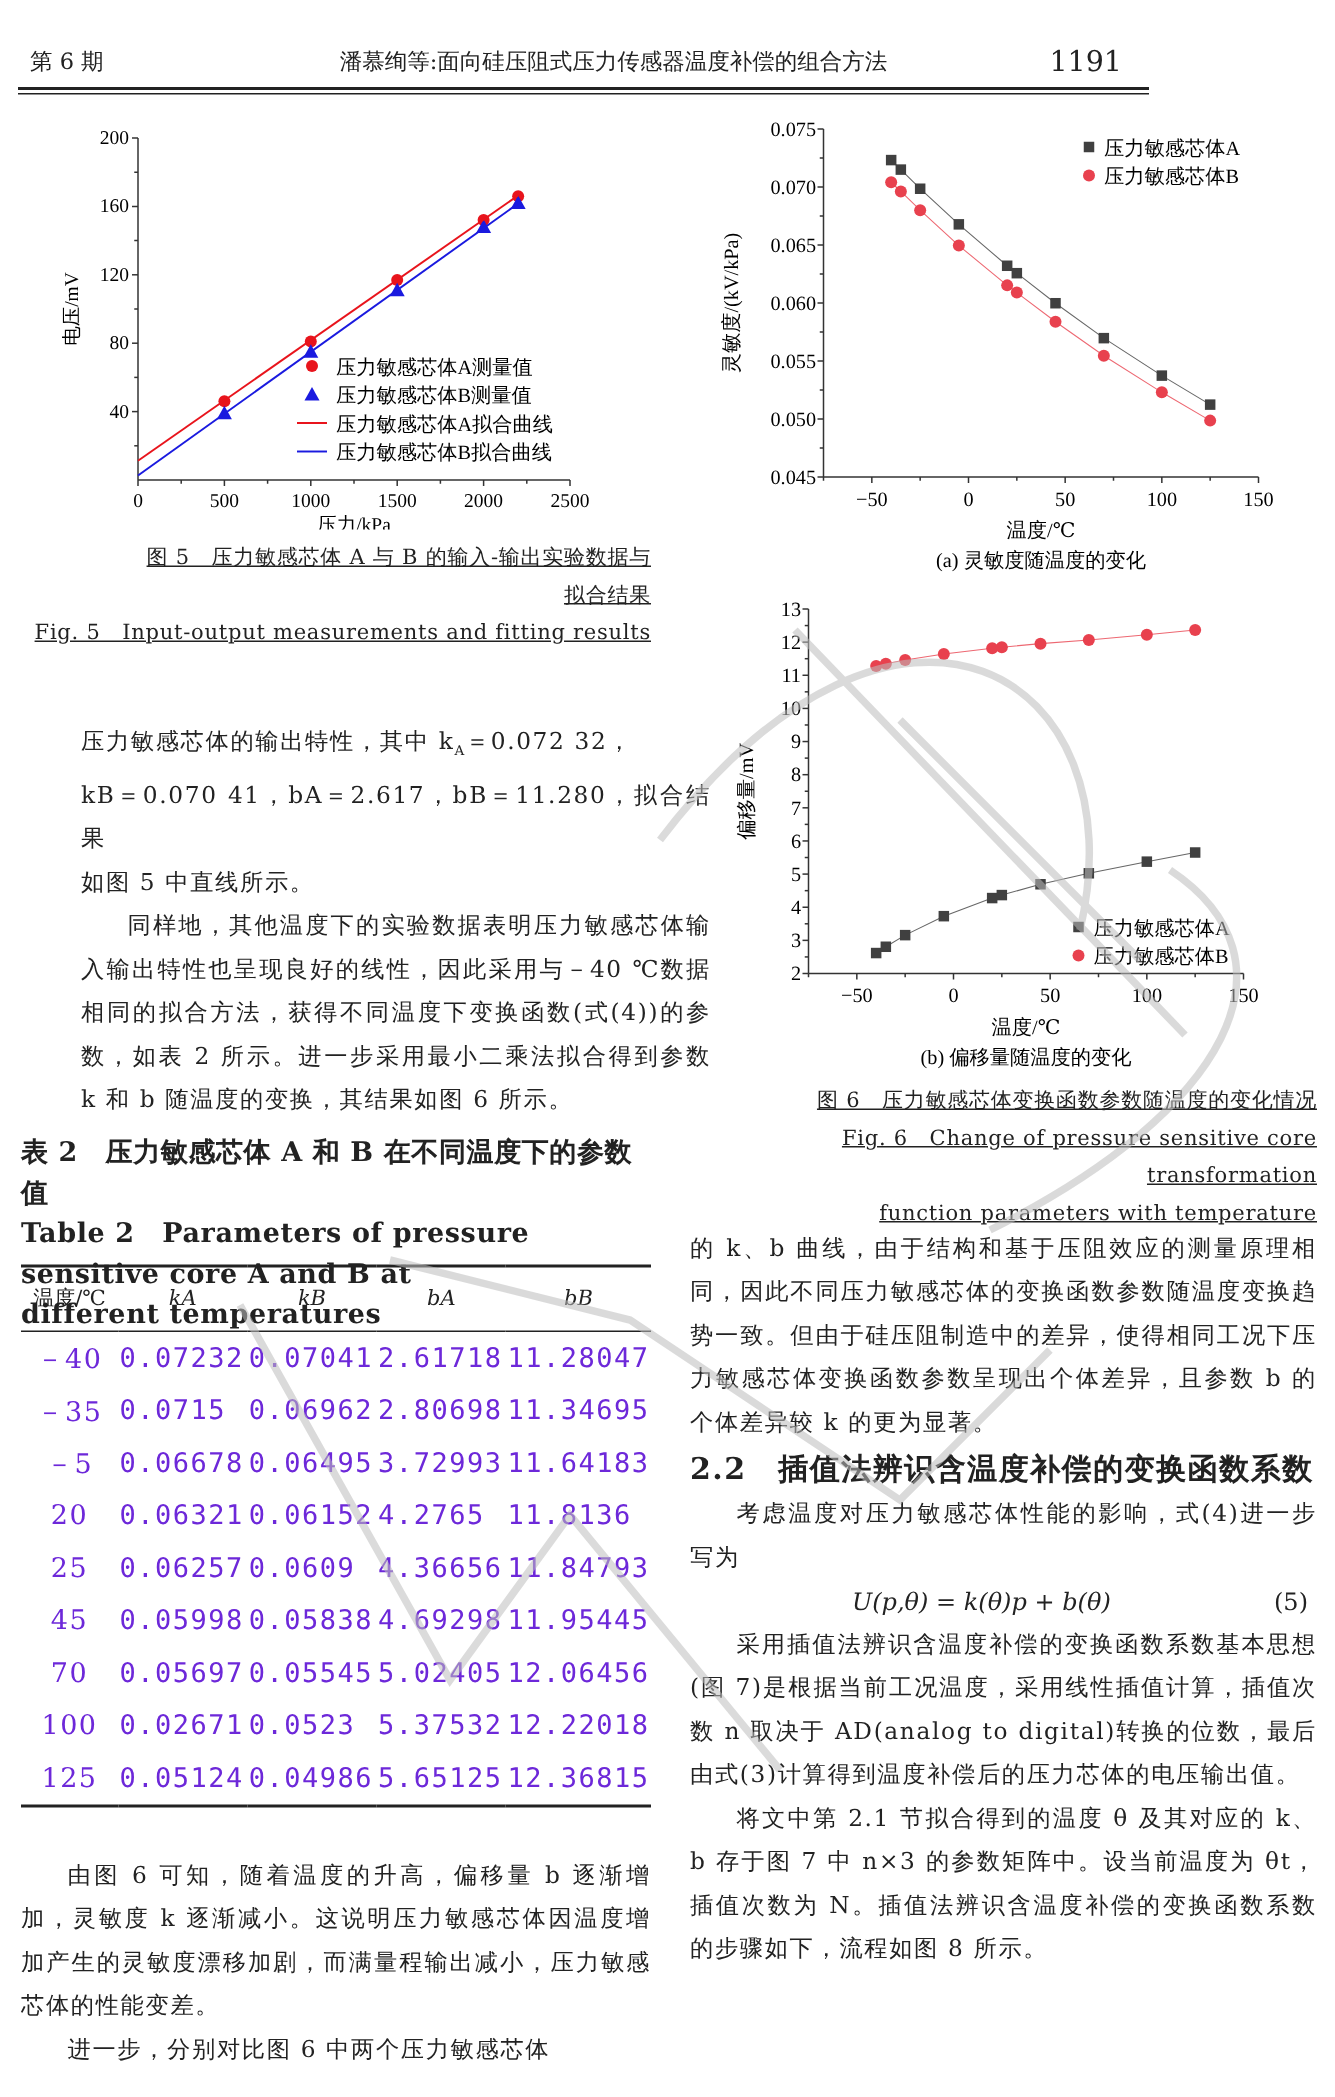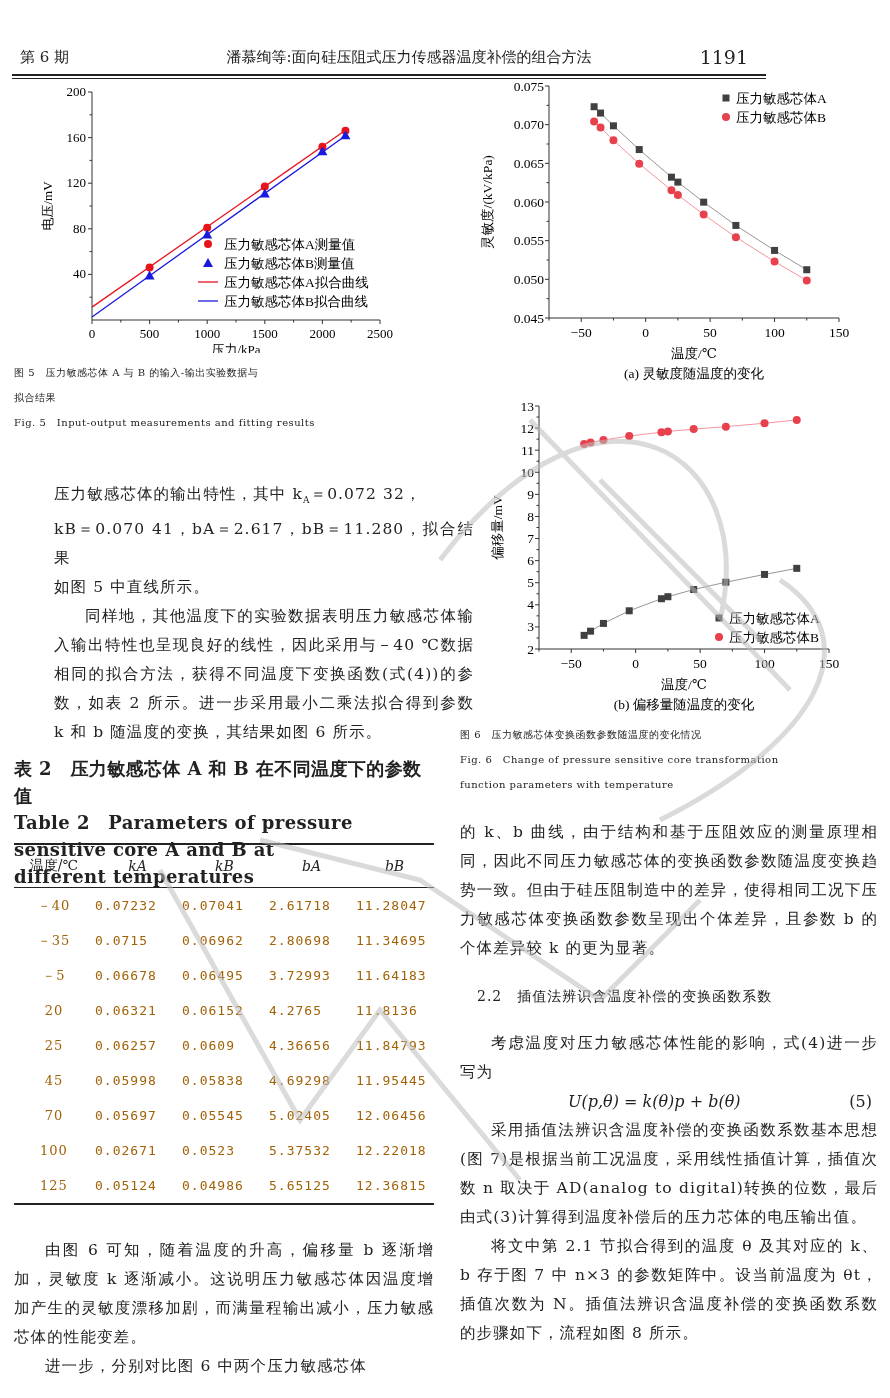--- a/index.html
+++ b/index.html
@@ -1,35 +1,35 @@
 <!DOCTYPE html>
 <html><head>
 <meta charset="utf-8">
 <style>
   html,body{margin:0;padding:0;background:#fff;}
   body{width:890px;height:1398px;position:relative;overflow:hidden;font-family:"DejaVu Serif","Liberation Serif",serif;color:#222;}
-  .hdr{position:absolute;left:0;top:16px;width:778px;height:64px;}
+  .hdr{position:absolute;left:0;top:0;width:778px;height:64px;}
   .hdr .issue{position:absolute;left:20px;top:32px;font-size:15px;}
   .hdr .title{position:absolute;left:0;right:0;top:32px;text-align:center;font-size:15px;padding-left:40px;}
   .hdr .page{position:absolute;right:30px;top:30px;font-size:19px;}
   .hdr .rule1{position:absolute;left:12px;right:12px;top:58px;border-top:2px solid #222;}
   .hdr .rule2{position:absolute;left:12px;right:12px;top:62px;border-top:1px solid #222;}
   .col-l{position:absolute;left:14px;width:420px;}
   .col-r{position:absolute;left:460px;width:418px;}
   .p{font-size:15.5px;line-height:29px;margin:0;letter-spacing:1.1px;text-align:justify;}
   .p.ind{text-indent:2em;}
-  .cap{font-size:10px;line-height:25px;text-align:left;margin:0;letter-spacing:.5px;}
+  .cap{font-size:14px;line-height:25px;text-align:right;margin:0;letter-spacing:.5px;text-decoration:underline;}
   .tcap{font-size:18px;line-height:27px;text-align:left;margin:0;font-weight:bold;letter-spacing:.4px;}
-  .sec{font-size:14px;font-weight:normal;margin:17px;line-height:32px;letter-spacing:1px;}
+  .sec{font-size:20px;font-weight:bold;margin:0;line-height:32px;letter-spacing:1px;}
   .eq{font-size:16px;line-height:29px;position:relative;height:29px;text-decoration:underline;}
   .eq .body{position:absolute;left:108px;font-style:italic;}
   .eq .num{position:absolute;right:6px;}
   table{border-collapse:collapse;width:420px;font-size:14px;}
   th{font-weight:normal;height:40px;border-top:2px solid #222;border-bottom:1.5px solid #222;}
-  td{height:33px;text-align:left;font-family:"DejaVu Sans Mono","Liberation Mono",monospace;font-size:13px;color:#a16207;letter-spacing:1px;}
+  td{height:33px;text-align:left;font-family:"DejaVu Sans Mono","Liberation Mono",monospace;font-size:18px;color:#6d28d9;letter-spacing:1px;}
   td:first-child{text-align:center;font-family:"DejaVu Serif","Liberation Serif",serif;}
   tr:last-child td{border-bottom:2px solid #222;}
   svg text{font-family:"Liberation Serif","DejaVu Serif",serif;}
   .wm{position:absolute;left:0;top:0;pointer-events:none;}
 </style>
 </head>
 <body>
 
 <div class="hdr">
   <span class="issue">第 6 期</span>

